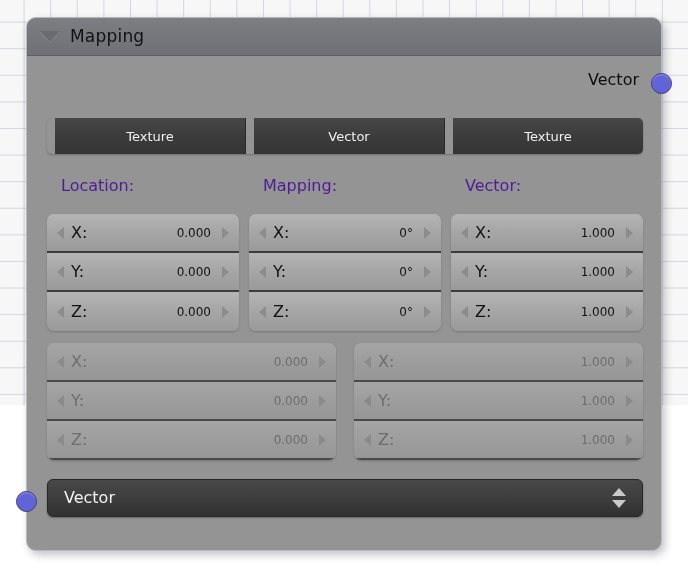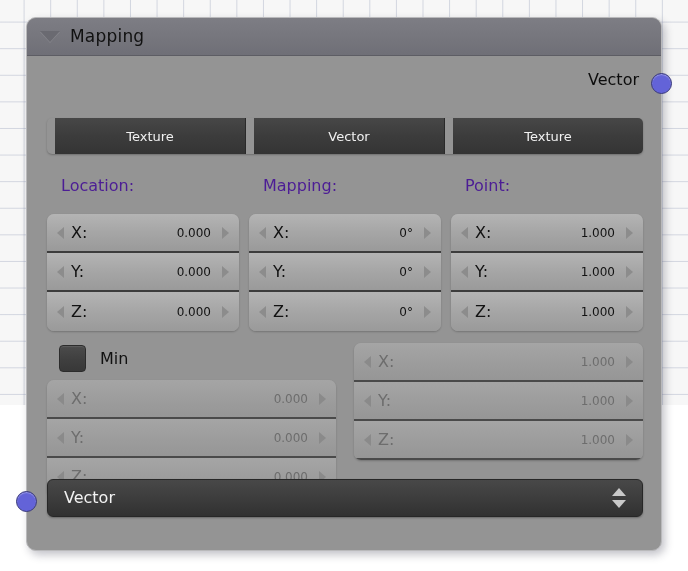--- a/index.html
+++ b/index.html
@@ -324,21 +324,21 @@
           <div class="num-field">
             <div class="arrow-l"></div>
             <span class="axis">Z:</span>
             <span class="val">0°</span>
             <div class="arrow-r"></div>
           </div>
         </div>
       </div>
 
       <div class="col">
-        <div class="col-label">Point:</div>
+        <div class="col-label">Vector:</div>
         <div class="field-stack">
           <div class="num-field">
             <div class="arrow-l"></div>
             <span class="axis">X:</span>
             <span class="val">1.000</span>
             <div class="arrow-r"></div>
           </div>
           <div class="num-field">
             <div class="arrow-l"></div>
             <span class="axis">Y:</span>
@@ -352,24 +352,20 @@
             <div class="arrow-r"></div>
           </div>
         </div>
       </div>
 
     </div>
 
     <div class="minmax">
 
       <div class="minmax-col">
-        <div class="chk-row">
-          <div class="checkbox"></div>
-          <div class="chk-label">Min</div>
-        </div>
         <div class="field-stack disabled">
           <div class="num-field disabled">
             <div class="arrow-l"></div>
             <span class="axis">X:</span>
             <span class="val">0.000</span>
             <div class="arrow-r"></div>
           </div>
           <div class="num-field disabled">
             <div class="arrow-l"></div>
             <span class="axis">Y:</span>

